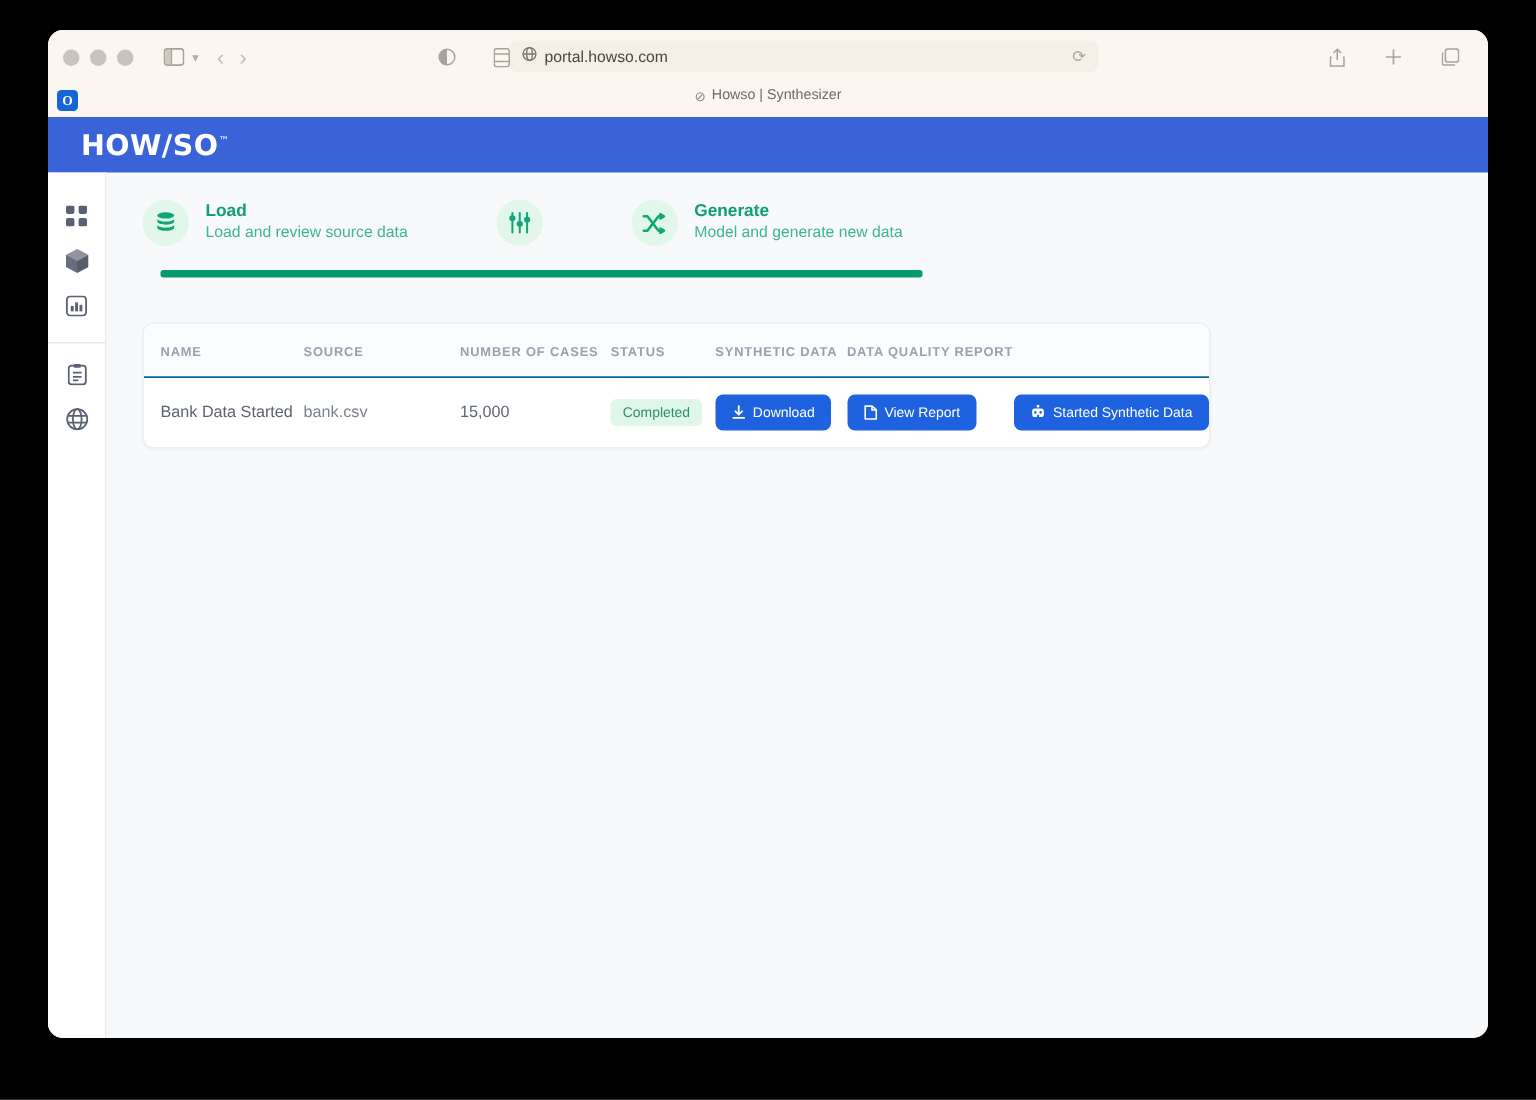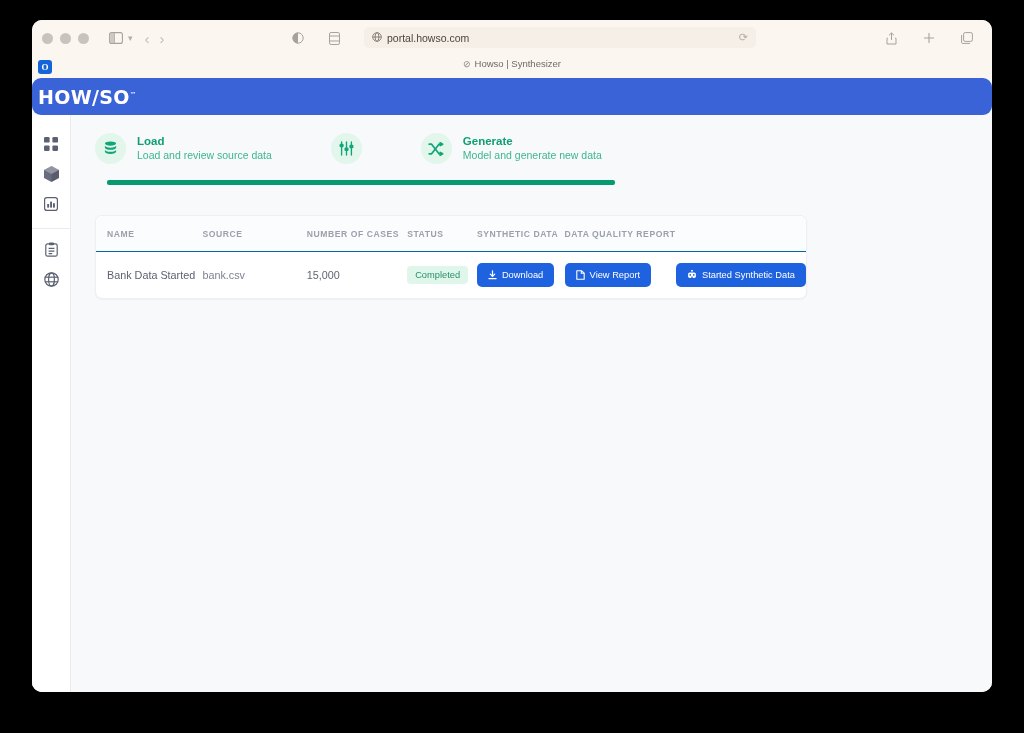--- a/index.html
+++ b/index.html
@@ -39,21 +39,21 @@
   .tb-icon svg { display:block; }
   .chev-small { font-size: 9px; color: #b6afa8; margin-left: 1px; margin-right: 6px;}
   .nav-arrows { display: flex; gap: 10px; margin-left: 6px; color:#c4bdb6; }
   .nav-arrows span { font-size: 15px; line-height: 1; }
 
   .tb-mid {
     position: absolute; left: 255px; top: 0; height: 36px;
     display: flex; align-items: center; gap: 14px;
   }
   .urlbar {
-    position: absolute; left: 332px; top: 7px;
+    position: absolute; left: 308px; top: 7px;
     width: 392px; height: 21px;
     background: #f5efe8;
     border-radius: 5px;
     display: flex; align-items: center;
     padding: 0 8px;
     font-size: 10.5px; color: #4a4540;
     gap: 5px;
   }
   .urlbar .reload { margin-left: auto; color: #b0a9a2; font-size: 11px; }
   .tb-right {
@@ -83,22 +83,21 @@
     display: flex; align-items: center; justify-content: center; gap: 4px;
   }
   .tabtitle .shield { font-size: 9px; color:#8b857f; }
 
   
   .app { position: relative; width: 960px; height: 614px; background: #f7f9fb; }
 
   .appbar {
     height: 37px; background: #3b63d8;
     display: flex; align-items: center;
-    padding-left: 6px;
-    border-radius: 9px;
+    padding-left: 22px;
   }
   .logo {
     color: #fff; font-size: 19px; font-weight: 700;
     letter-spacing: 0.3px;
     font-family: "DejaVu Sans", sans-serif;
     position: relative;
   }
   .logo .tm { font-size: 7px; vertical-align: super; font-weight: 400; }
 
   .body-row { display: flex; height: 577px; }

